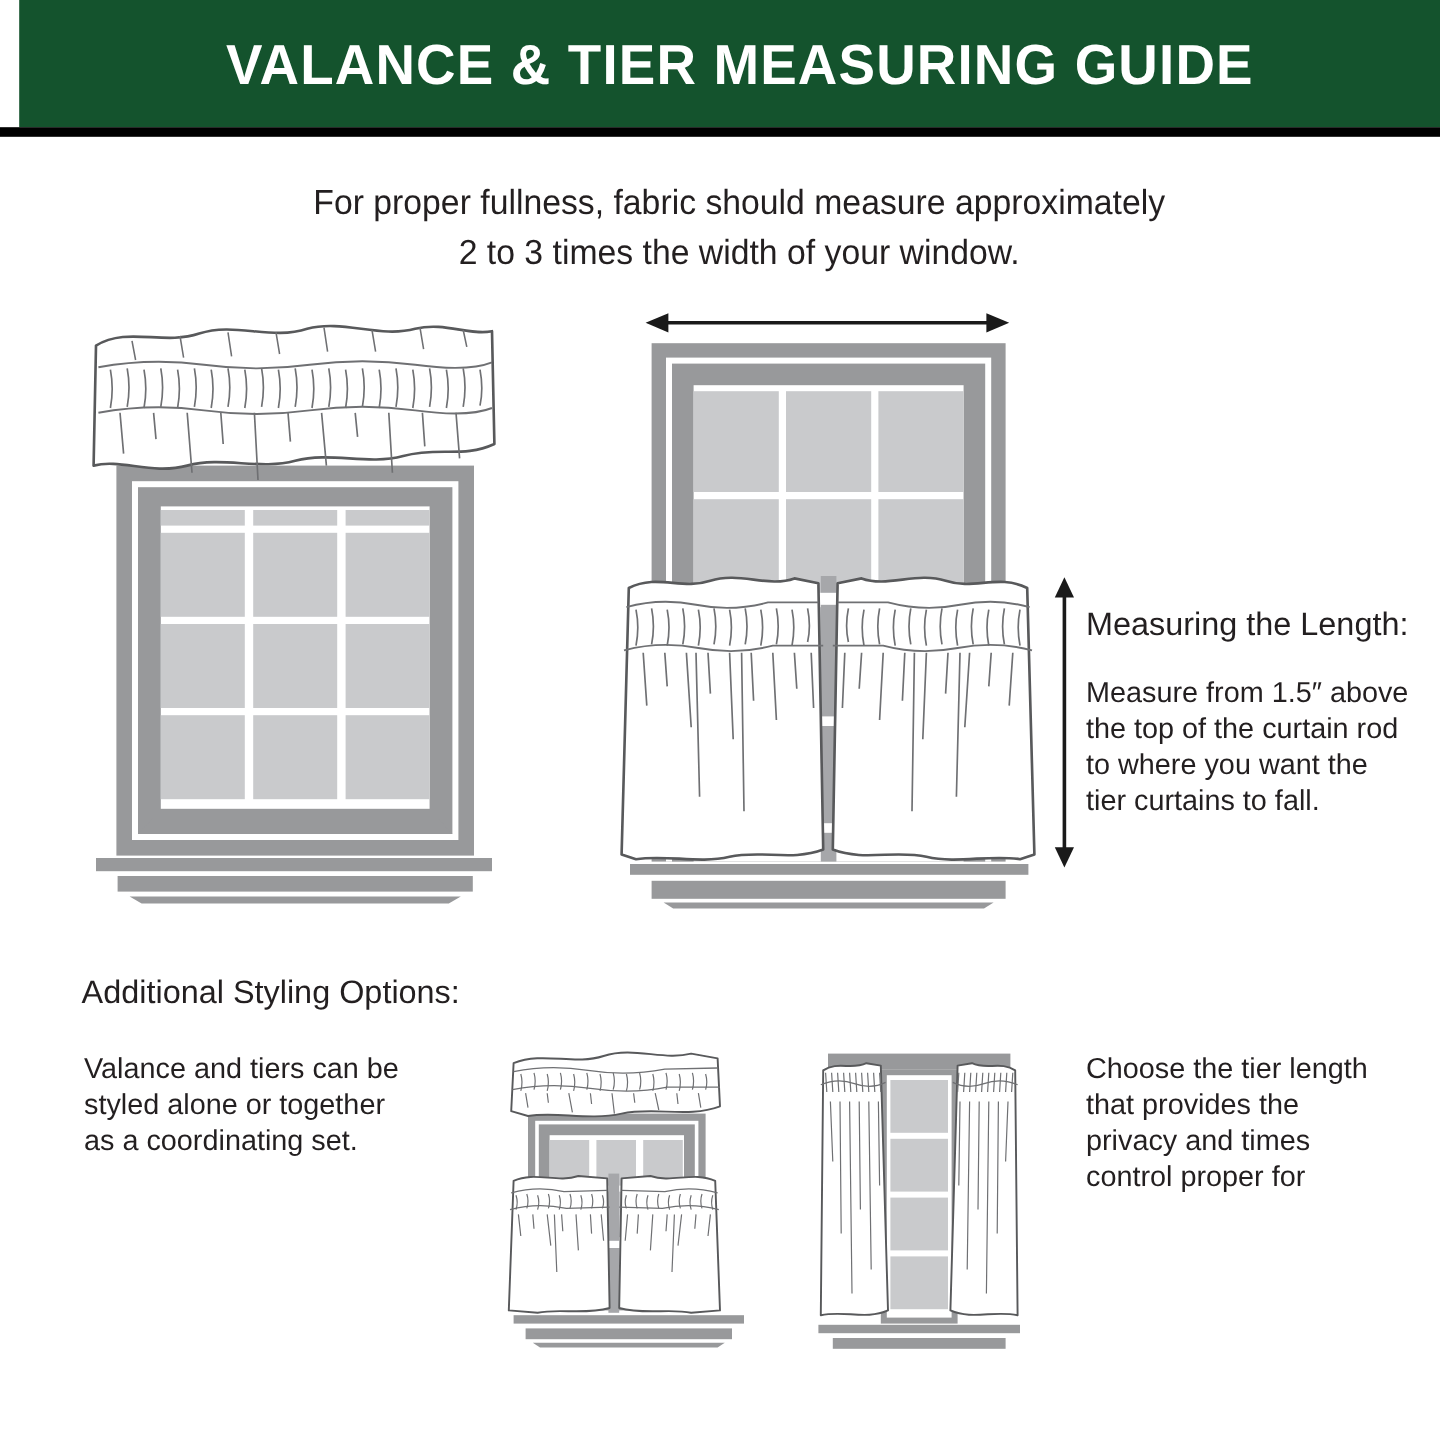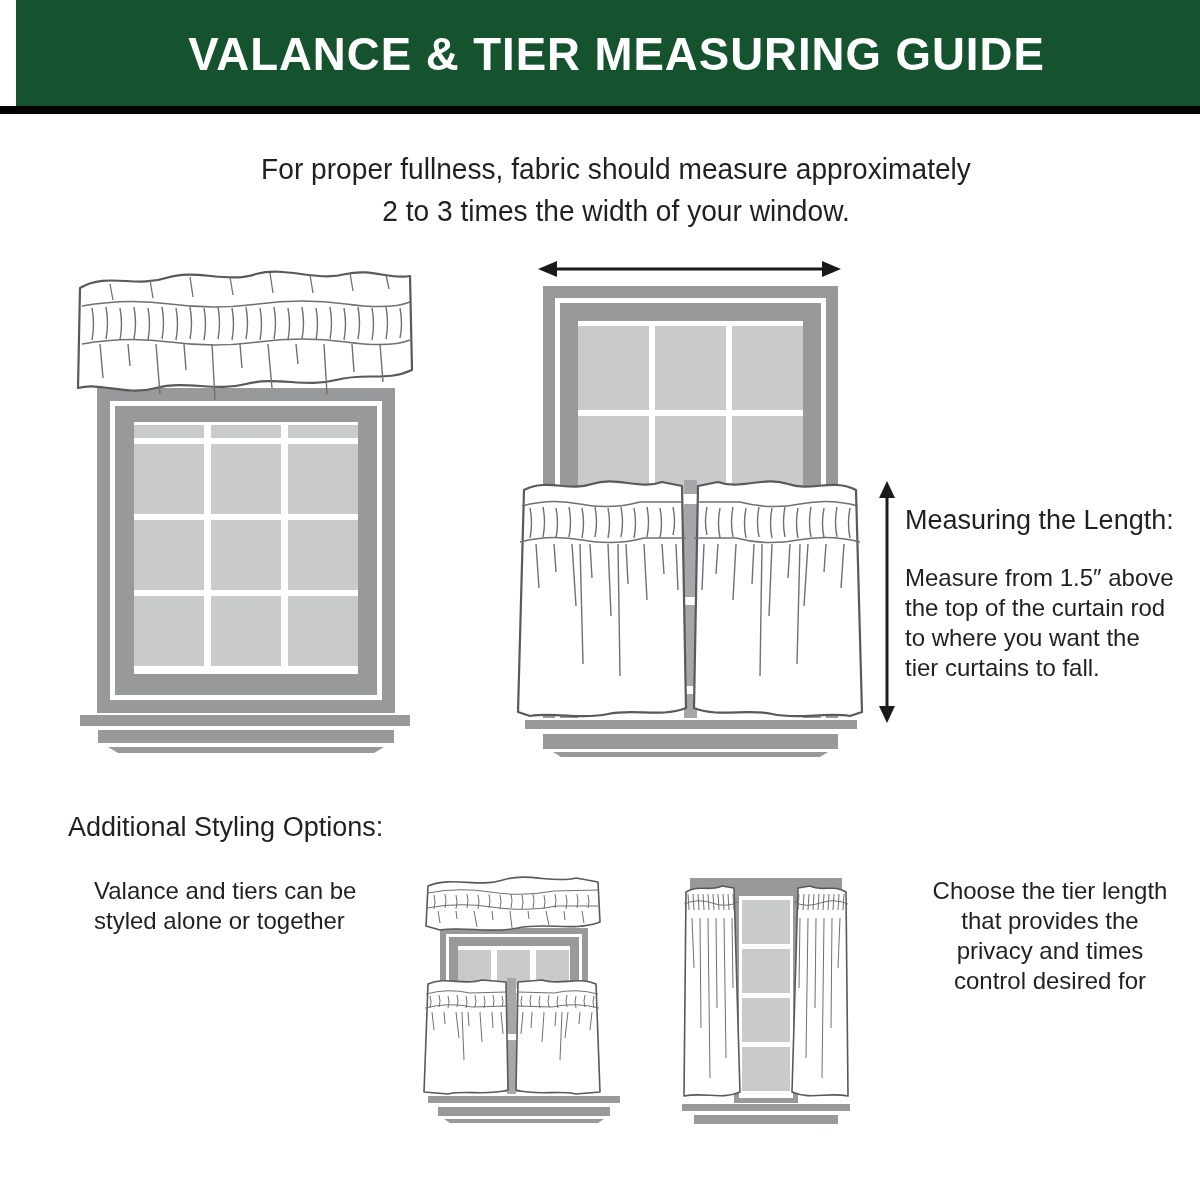--- a/index.html
+++ b/index.html
@@ -149,30 +149,31 @@
   <div class="blk heading" style="left:905px;top:505px;width:290px;">Measuring the Length:</div>
   <div class="blk txt" style="left:905px;top:563px;width:300px;">
     <div>Measure from 1.5″ above</div>
     <div>the top of the curtain rod</div>
     <div>to where you want the</div>
     <div>tier curtains to fall.</div>
   </div>
 
   <div class="blk heading" style="left:68px;top:812px;width:360px;">Additional Styling Options:</div>
 
-  <div class="blk txt" style="left:70px;top:876px;width:320px;margin-left:24px;">
+  <div class="blk txt" style="left:70px;top:876px;width:320px;">
     <div>Valance and tiers can be</div>
     <div>styled alone or together</div>
-  </div>
-
-  <div class="blk txt" style="left:905px;top:876px;width:290px;text-align:center;">
+    <div>as a coordinating set.</div>
+  </div>
+
+  <div class="blk txt" style="left:905px;top:876px;width:290px;">
     <div>Choose the tier length</div>
     <div>that provides the</div>
     <div>privacy and times</div>
-    <div>control desired for</div>
+    <div>control proper for</div>
   </div>
 
   <div class="illus" style="left:398px;top:866px;width:250px;height:262px;">
     <svg width="250" height="262" viewBox="0 0 250 262">
 
       <g>
         <rect x="42" y="62" width="148" height="164" fill="#98999b"></rect>
         <rect x="48" y="68" width="136" height="152" fill="#ffffff"></rect>
         <rect x="51" y="71" width="130" height="146" fill="#98999b"></rect>
         <rect x="60" y="80" width="112" height="128" fill="#ffffff"></rect>

